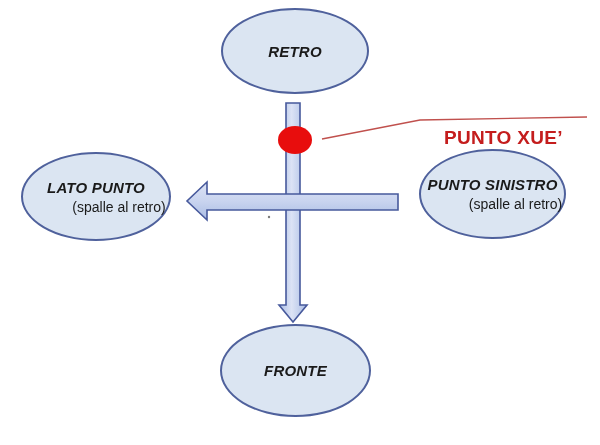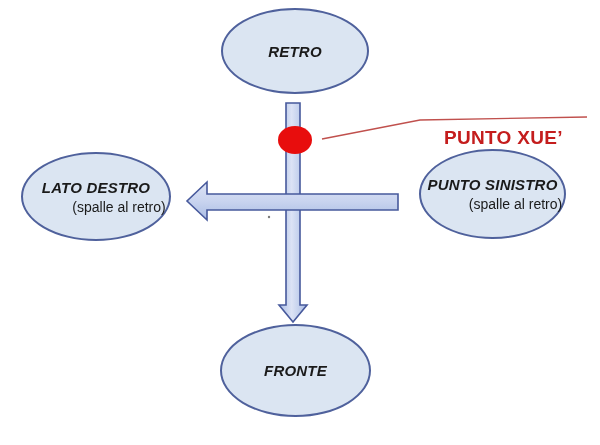--- a/index.html
+++ b/index.html
@@ -104,21 +104,21 @@
     <polyline class="leader-line" points="322,139 420,120 587,117"></polyline>
 
     <ellipse class="xue-dot" cx="295" cy="140" rx="17" ry="14"></ellipse>
   </svg>
 
   <div class="ellipse-node node-retro">
     <span class="node-label">RETRO</span>
   </div>
 
   <div class="ellipse-node node-lato-destro">
-    <span class="node-label">LATO DESTRO</span>
+    <span class="node-label">LATO PUNTO</span>
     <span class="node-sublabel">(spalle al retro)</span>
   </div>
 
   <div class="ellipse-node node-lato-sinistro">
     <span class="node-label">PUNTO SINISTRO</span>
     <span class="node-sublabel">(spalle al retro)</span>
   </div>
 
   <div class="ellipse-node node-fronte">
     <span class="node-label">FRONTE</span>

